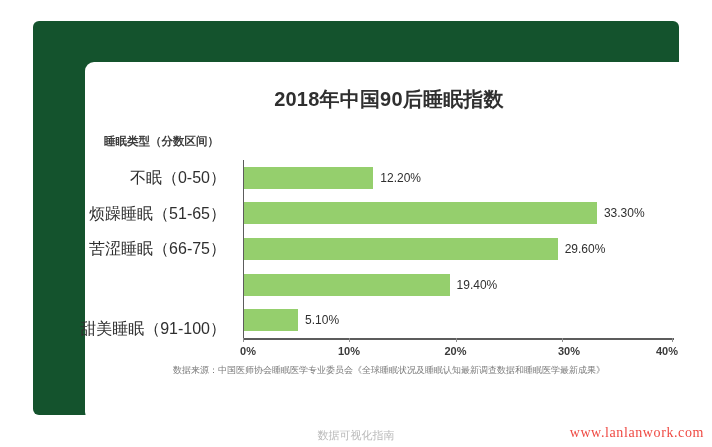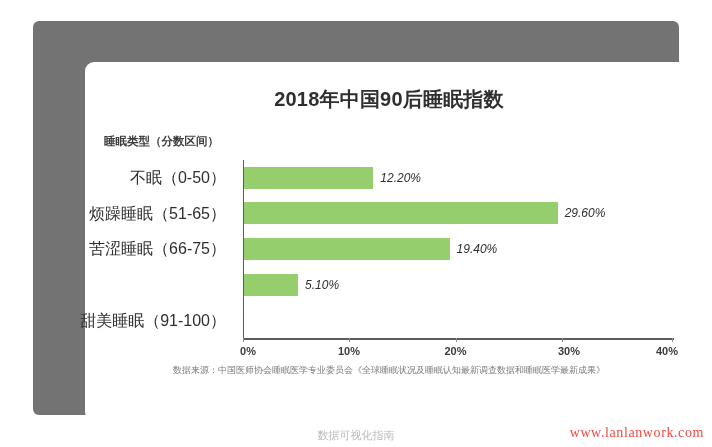--- a/index.html
+++ b/index.html
@@ -15,21 +15,21 @@
     overflow: hidden;
   }
 
   
   .panel {
     position: absolute;
     left: 33px;
     top: 21px;
     width: 646px;
     height: 394px;
-    background: #737373;
+    background: #14532d;
     border-radius: 6px;
   }
 
   
   .card {
     position: absolute;
     left: 52px;
     top: 41px;
     width: 608px;
     height: 359px;
@@ -103,21 +103,20 @@
   }
   .bar {
     height: 22px;
     background: #95cf6d;
   }
   .bar-value {
     margin-left: 7px;
     font-size: 12px;
     color: #2f2f2f;
     white-space: nowrap;
-    font-style: italic;
   }
 
   
   .x-axis {
     position: absolute;
     left: 139px;
     top: 178px;
     width: 431px;
     height: 1.6px;
     background: #5c5c5c;
@@ -186,27 +185,31 @@
     <div class="chart-title">2018年中国90后睡眠指数</div>
 
     <div class="axis-title">睡眠类型（分数区间）</div>
 
     <div class="plot">
 
       <div class="cat-col">
         <div class="cat-label" style="top:0px">不眠（0-50）</div>
         <div class="cat-label" style="top:35.6px">烦躁睡眠（51-65）</div>
         <div class="cat-label" style="top:71.2px">苦涩睡眠（66-75）</div>
-        <div class="cat-label" style="top:143px">甜美睡眠（91-100）</div>
+        <div class="cat-label" style="top:151px">甜美睡眠（91-100）</div>
       </div>
 
       <div class="bars">
         <div class="bar-row">
           <div class="bar" style="width:129.3px"></div>
           <div class="bar-value">12.20%</div>
+        </div>
+        <div class="bar-row">
+          <div class="bar" style="width:352.9px"></div>
+          <div class="bar-value">33.30%</div>
         </div>
         <div class="bar-row">
           <div class="bar" style="width:313.7px"></div>
           <div class="bar-value">29.60%</div>
         </div>
         <div class="bar-row">
           <div class="bar" style="width:205.6px"></div>
           <div class="bar-value">19.40%</div>
         </div>
         <div class="bar-row">

